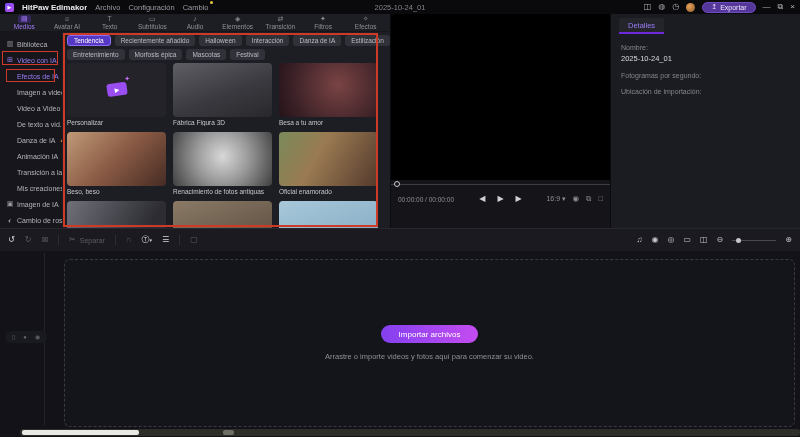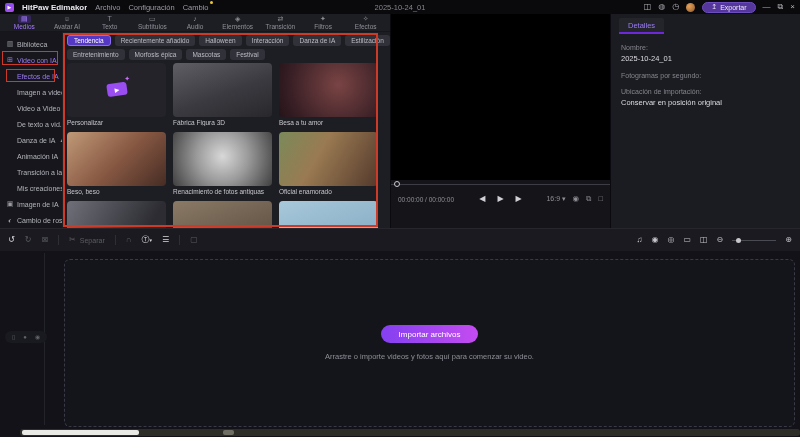--- a/index.html
+++ b/index.html
@@ -315,21 +315,20 @@
     </div>
   </div>
 
   <div class="details-panel">
     <span class="details-tab">Detalles</span>
     <div class="details-fields">
       <div class="d-label" style="margin-top:0;">Nombre:</div>
       <div class="d-value nowrap">2025-10-24_01</div>
       <div class="d-label">Fotogramas por segundo:</div>
       <div class="d-label">Ubicación de importación:</div>
-      <div class="d-value nowrap">Conservar en posición original</div>
     </div>
   </div>
 
   <div class="timeline">
     <div class="tl-toolbar">
       <span class="tl-ic bright">↺</span>
       <span class="tl-ic">↻</span>
       <span class="tl-ic">⊠</span>
       <span class="tl-sep"></span>
       <span class="tl-ic">✂</span>

